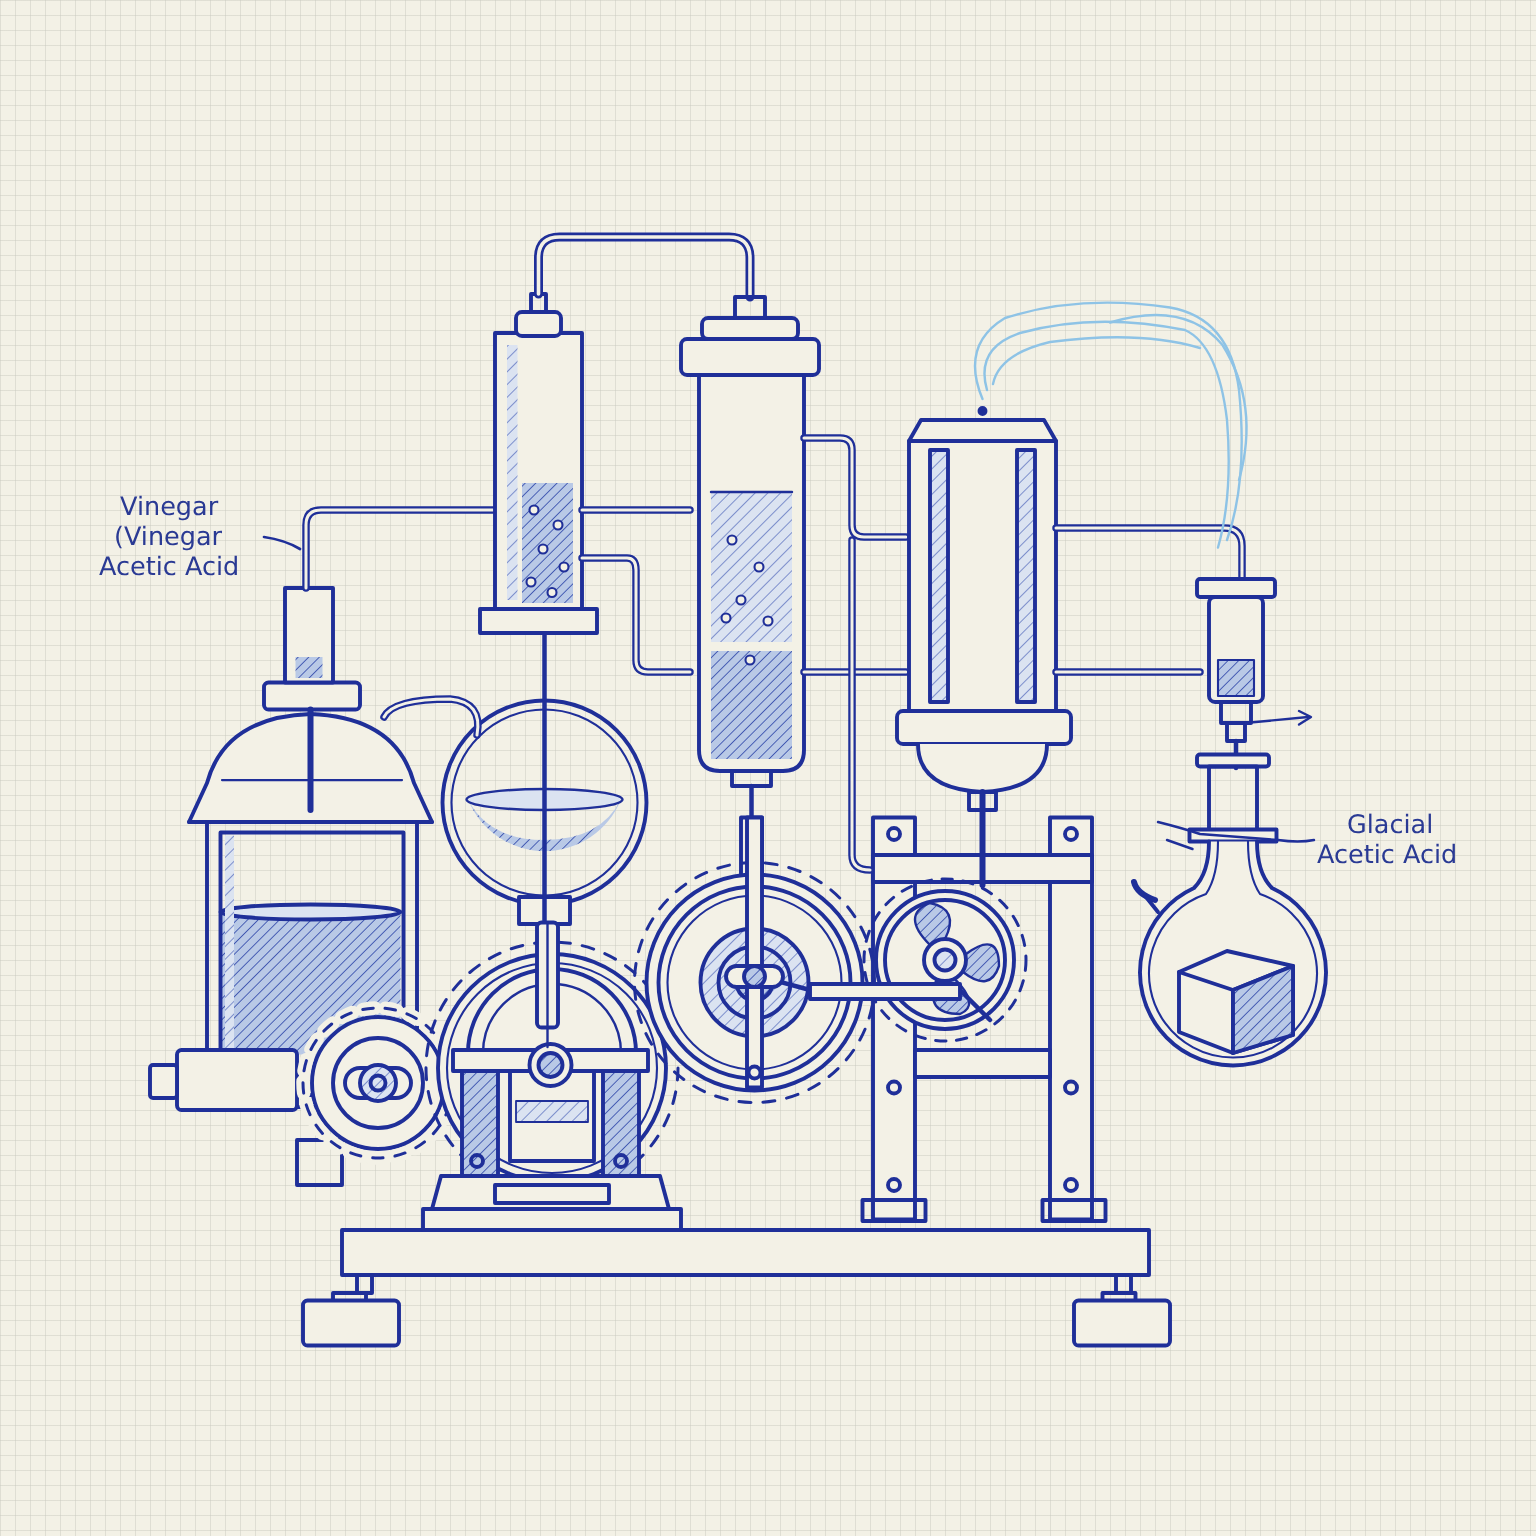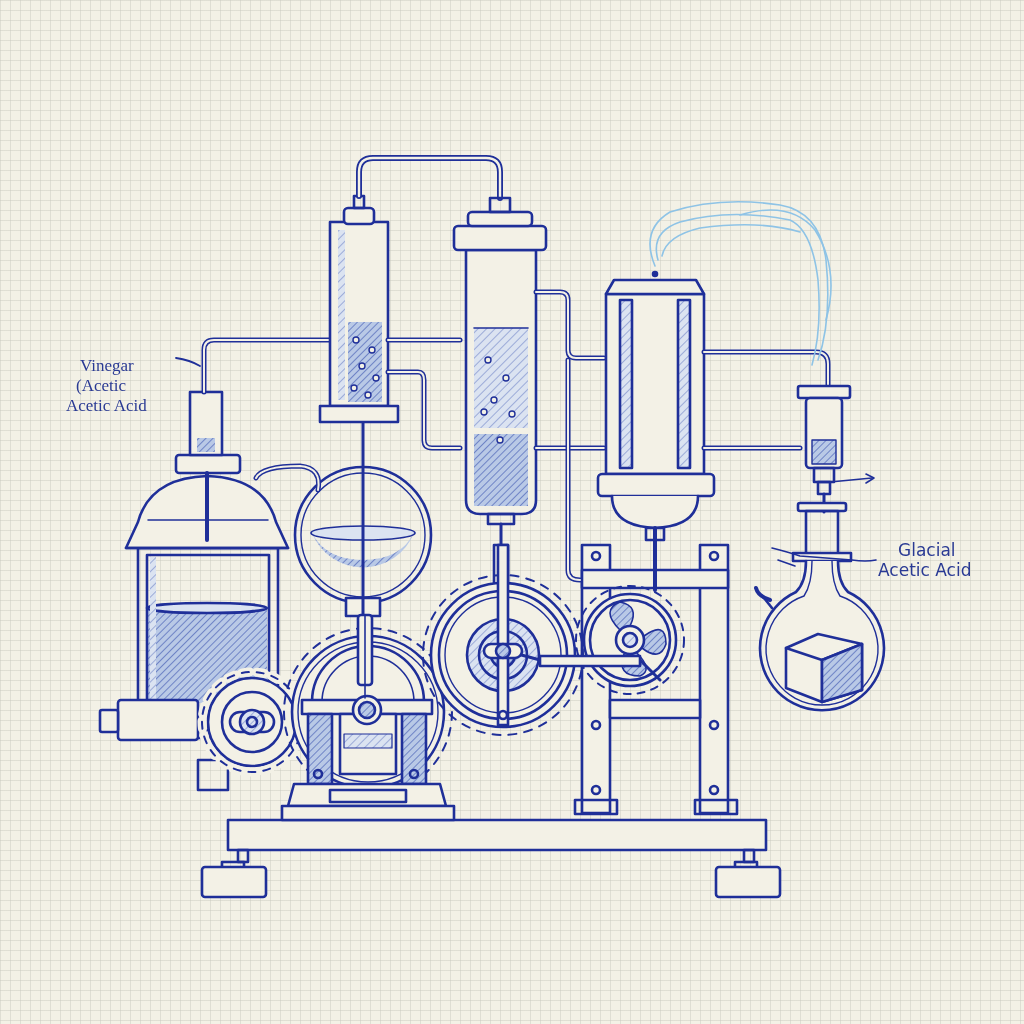--- a/index.html
+++ b/index.html
@@ -10,21 +10,21 @@
       linear-gradient(rgba(200,200,190,0.45) 1px, transparent 1px),
       linear-gradient(90deg, rgba(200,200,190,0.45) 1px, transparent 1px);
     background-size: 10px 10px;
     position: relative;
     font-family: "DejaVu Sans", "Liberation Sans", sans-serif;
   }
   #diagram { position: absolute; left: 0; top: 0; width: 1024px; height: 1024px; }
   .label {
     position: absolute; color: #2a3a94; font-size: 17px; line-height: 20px;
   }
-  .label-left { left: 66px; top: 356px; text-align: right; width: 92px; font-family: Liberation Serif, serif; }
+  .label-left { left: 66px; top: 328px; text-align: right; width: 92px; }
   .label-right { left: 878px; top: 540px; text-align: left; width: 120px; }
   .label span { display: block; white-space: nowrap; }
   .label-left span:nth-child(1) { margin-left: 14px; text-align: left; }
   .label-left span:nth-child(2) { text-align: left; margin-left: 10px; }
   .label-left span:nth-child(3) { text-align: left; margin-left: 0; }
   .label-right span:nth-child(1) { margin-left: 20px; }
 </style>
 </head>
 <body>
 
@@ -283,20 +283,20 @@
       <circle cx="414" cy="774" r="4"></circle>
 
       <rect x="358" y="615" width="14" height="70" rx="3" fill="#f3f1e6"></rect>
       <line x1="365" y1="615" x2="365" y2="698" stroke-width="1.6"></line>
     </g>
   </g>
 </svg>
 
 <div class="label label-left">
   <span>Vinegar</span>
-  <span>(Acetic</span>
+  <span>(Vinegar</span>
   <span>Acetic Acid</span>
 </div>
 
 <div class="label label-right">
   <span>Glacial</span>
   <span>Acetic Acid</span>
 </div>
 
 </body></html>

